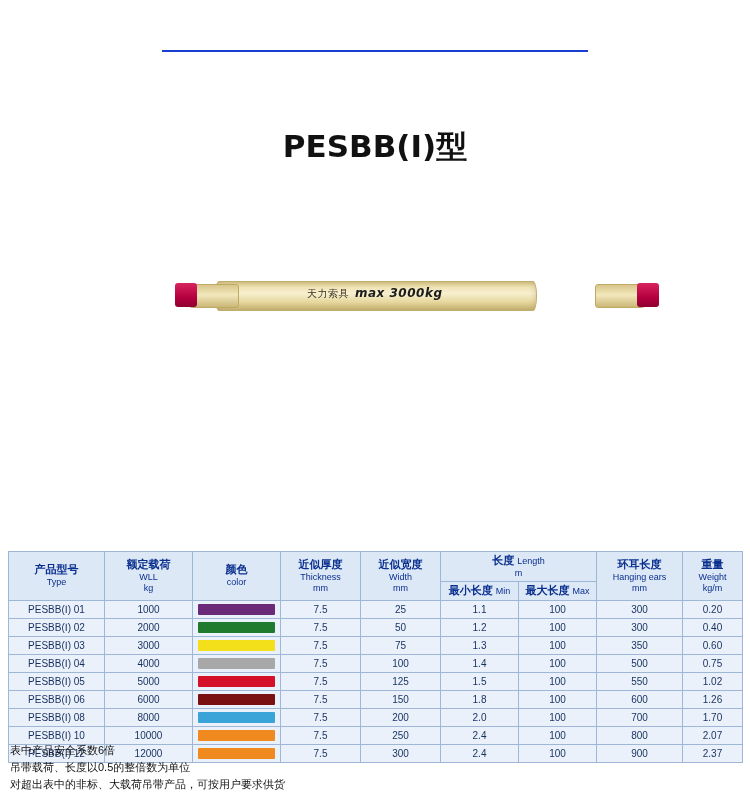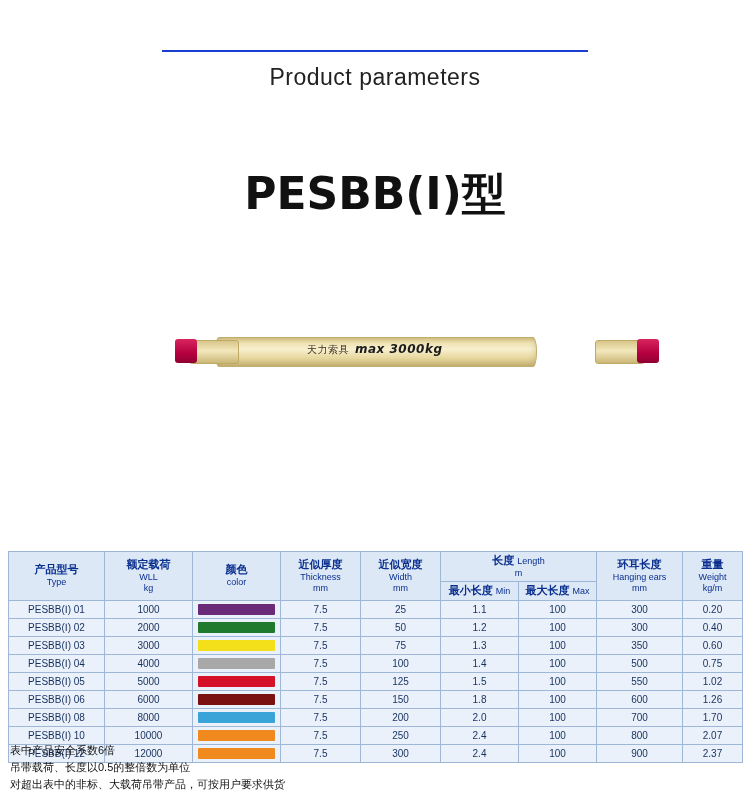--- a/index.html
+++ b/index.html
@@ -39,21 +39,21 @@
     margin-top: 12px;
     font-size: 23px;
     color: #222;
     letter-spacing: 0.5px;
   }
 
   
   .model-name {
     margin-top: 74px;
     text-align: center;
-    font-size: 44px;
+    font-size: 31px;
     font-weight: bold;
     color: #111;
     font-family: "DejaVu Sans", "Liberation Sans", sans-serif;
   }
 
   
   .product-image-wrap {
     margin-top: 88px;
     height: 120px;
     position: relative;
@@ -170,21 +170,20 @@
     color: #111;
     line-height: 1.55;
   }
   .notes div { white-space: nowrap; }
 </style>
 </head>
 <body>
 
 <div class="header">
   <div class="header-rule"></div>
-  <div class="header-sub">Product parameters</div>
 </div>
 
 <div class="model-name">PESBB(Ⅰ)型</div>
 
 <div class="product-image-wrap">
   <div class="sling">
     <div class="sling-body"></div>
     <div class="sling-eye left"></div>
     <div class="sling-eye right"></div>
     <div class="sling-tip left"></div>

